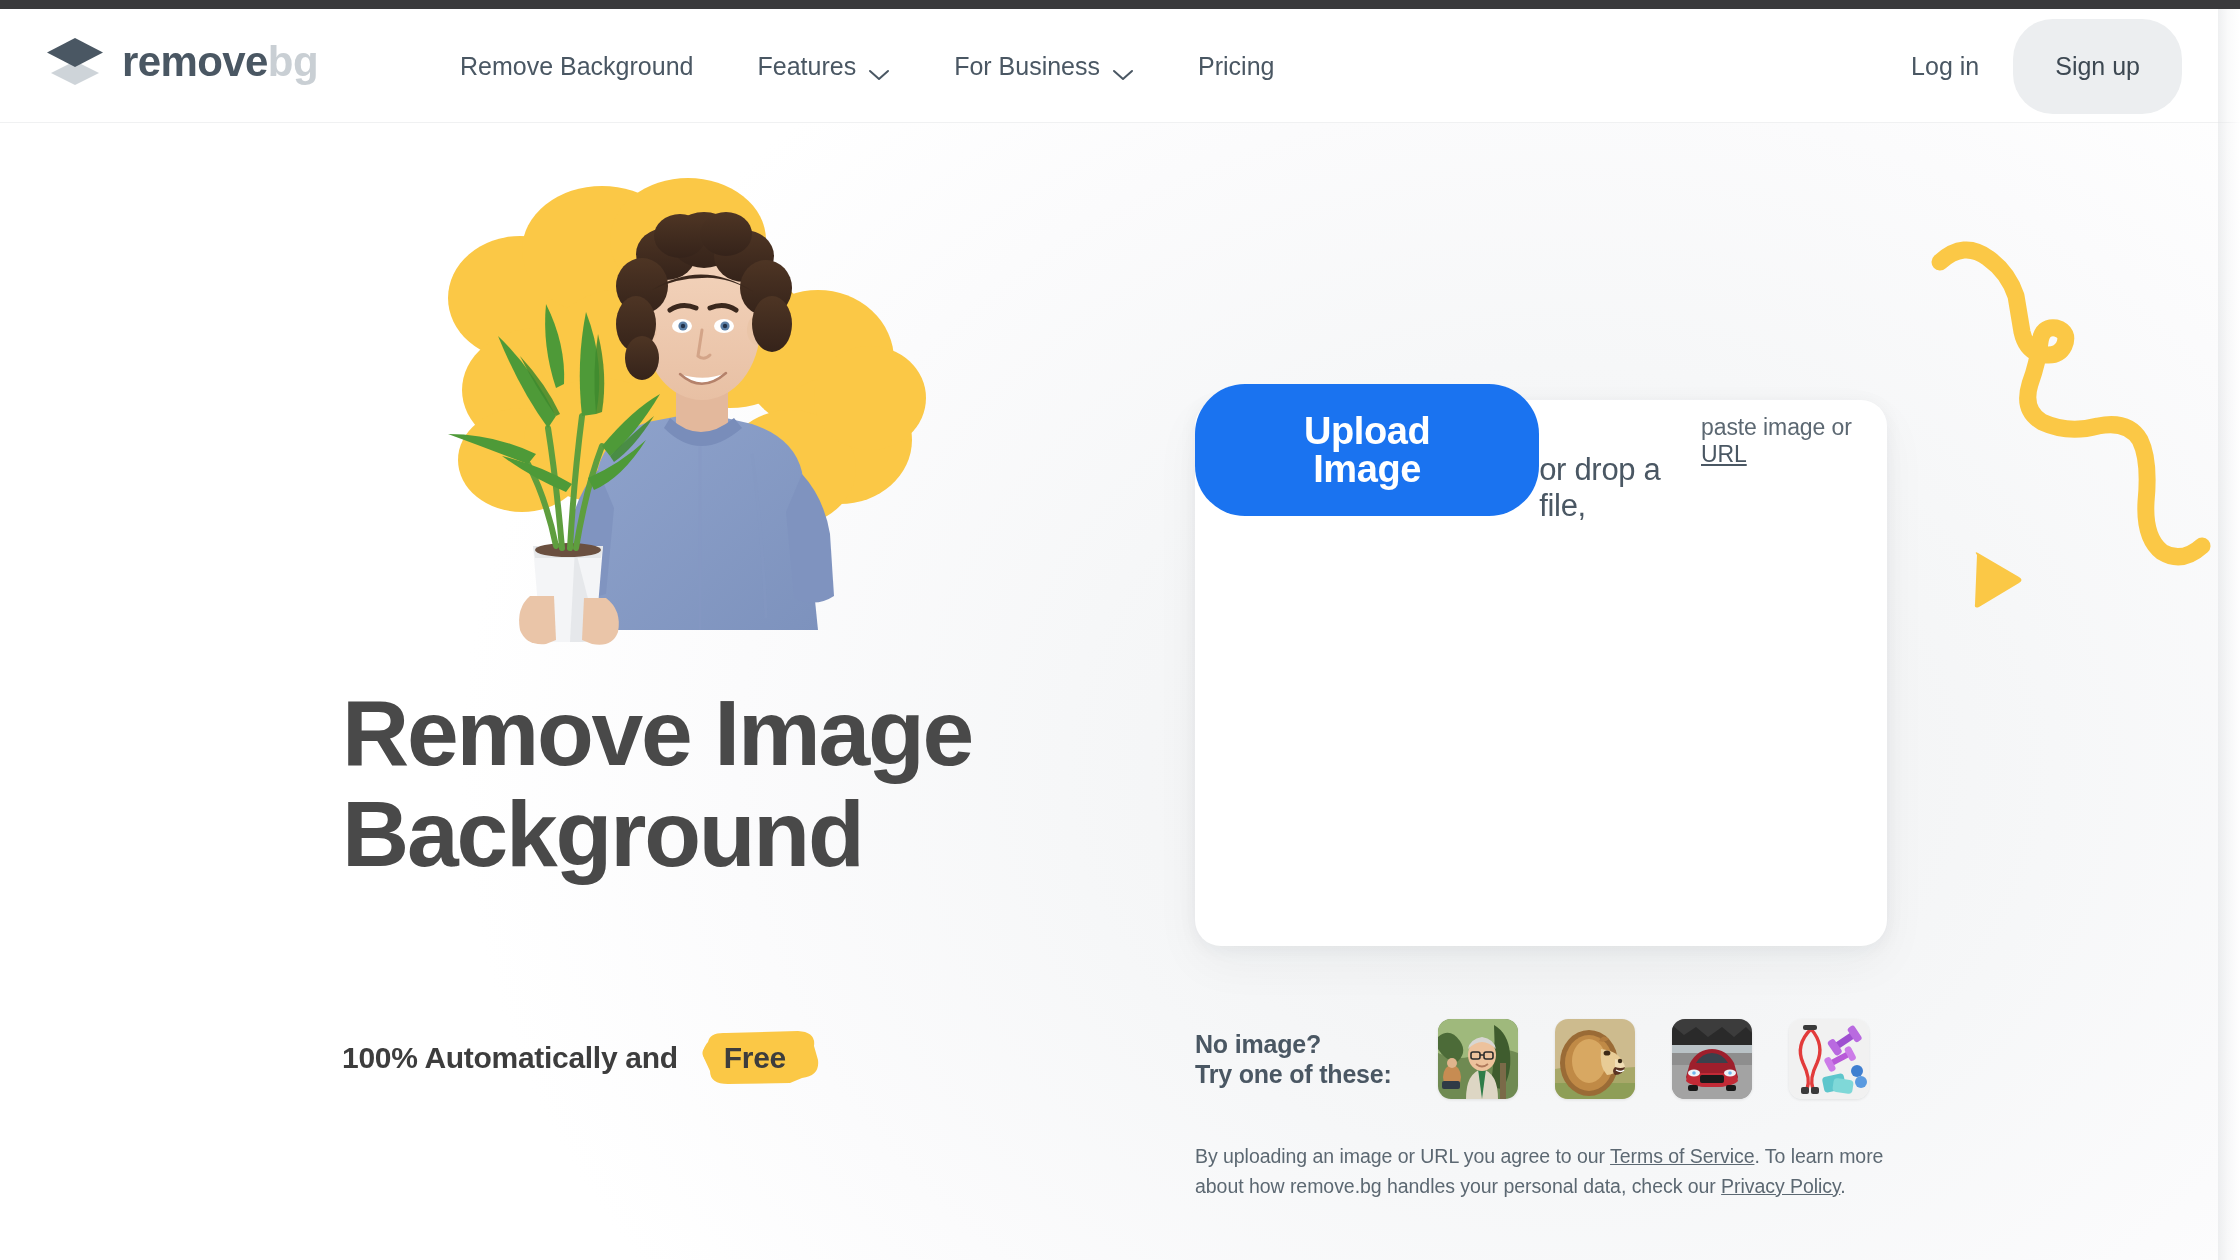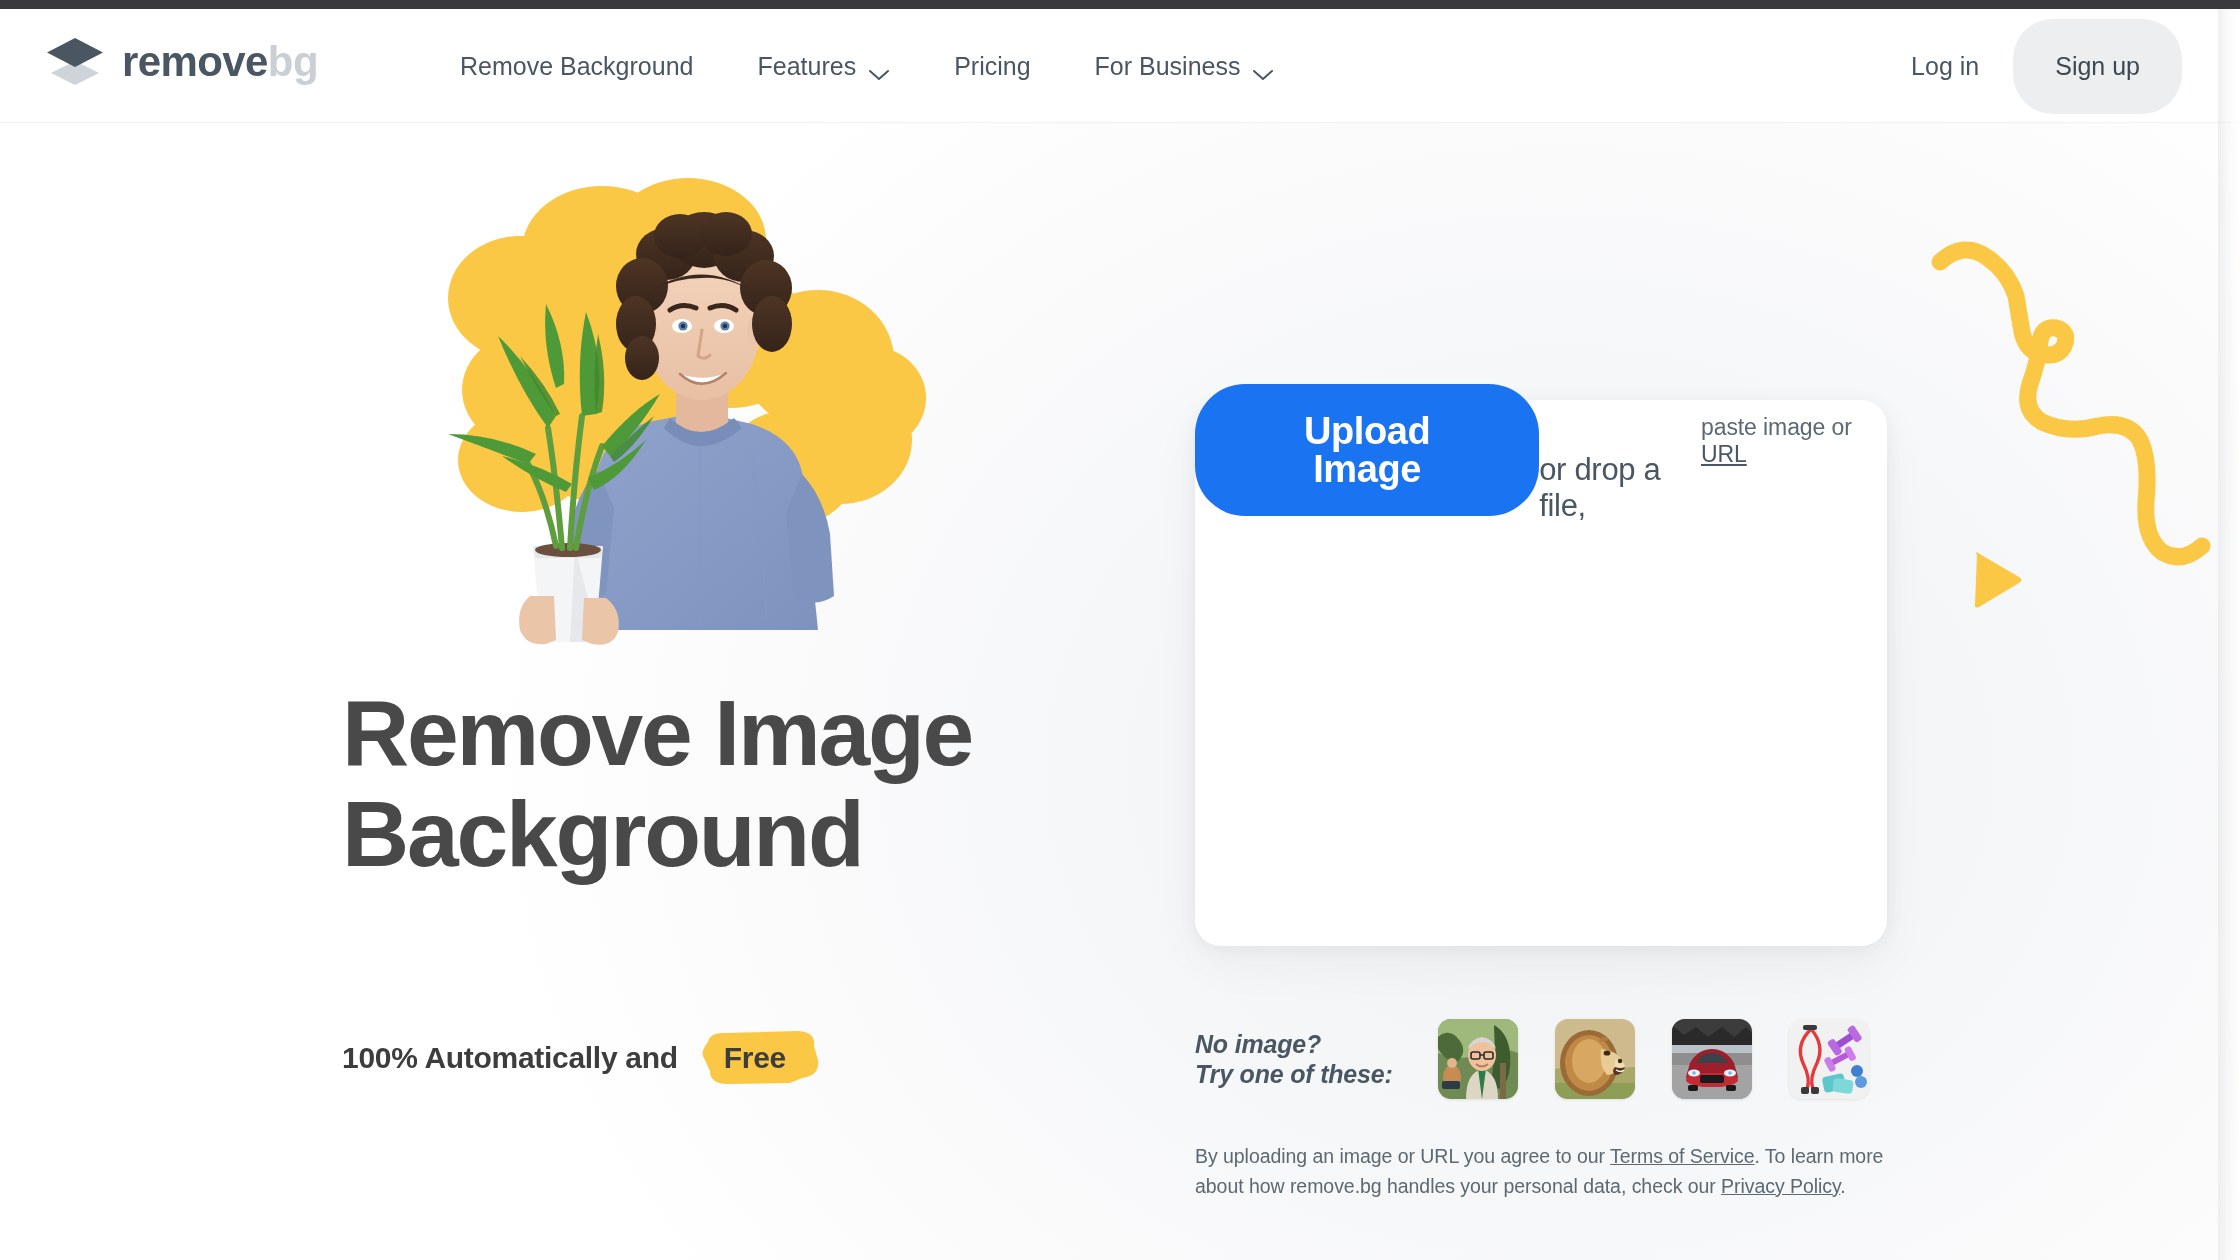--- a/index.html
+++ b/index.html
@@ -283,21 +283,20 @@
   }
 
   .samples-label {
     font-size: 25px;
     font-weight: 700;
     color: #4a5763;
     line-height: 1.22;
     letter-spacing: -0.2px;
     white-space: nowrap;
     width: 243px;
-    font-style: italic;
   }
 
   .thumbs { display: flex; gap: 37px; }
 
   .thumb {
     width: 80px; height: 80px;
     border-radius: 13px;
     overflow: hidden;
     cursor: pointer;
     flex-shrink: 0;
@@ -375,30 +374,30 @@
         <div class="nav-item">
           <span>Features</span>
           <span class="chev">
             <svg viewBox="0 0 22 14">
                 <path d="M2 3 L11 11 L20 3" fill="none" stroke="#4a5763" stroke-width="2" stroke-linecap="round" stroke-linejoin="round"></path>
               </svg>
           </span>
         </div>
 
         <div class="nav-item">
-          <span>Pricing</span>
-        </div>
-
-        <div class="nav-item">
           <span>For Business</span>
           <span class="chev">
             <svg viewBox="0 0 22 14">
                 <path d="M2 3 L11 11 L20 3" fill="none" stroke="#4a5763" stroke-width="2" stroke-linecap="round" stroke-linejoin="round"></path>
               </svg>
           </span>
+        </div>
+
+        <div class="nav-item">
+          <span>Pricing</span>
         </div>
 
       </div>
 
       <div class="nav-right">
         <span class="login-link">Log in</span>
         <button class="signup-btn">Sign up</button>
       </div>
 
     </div>

